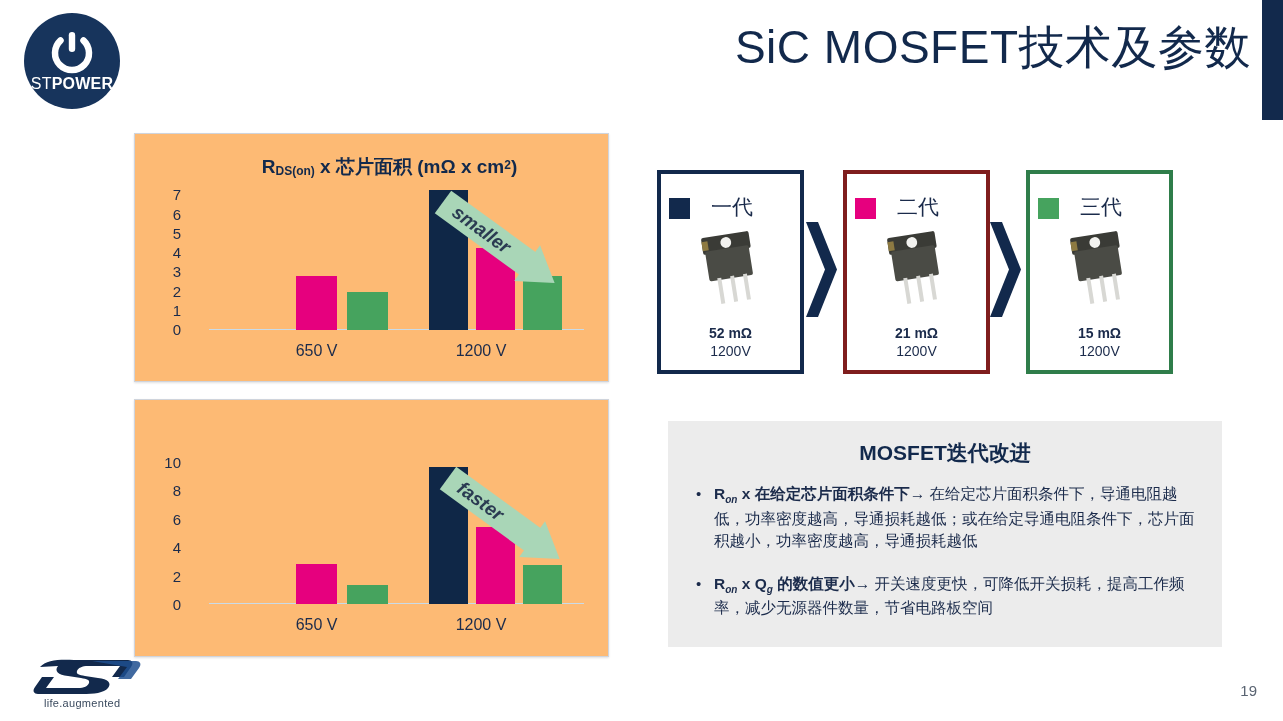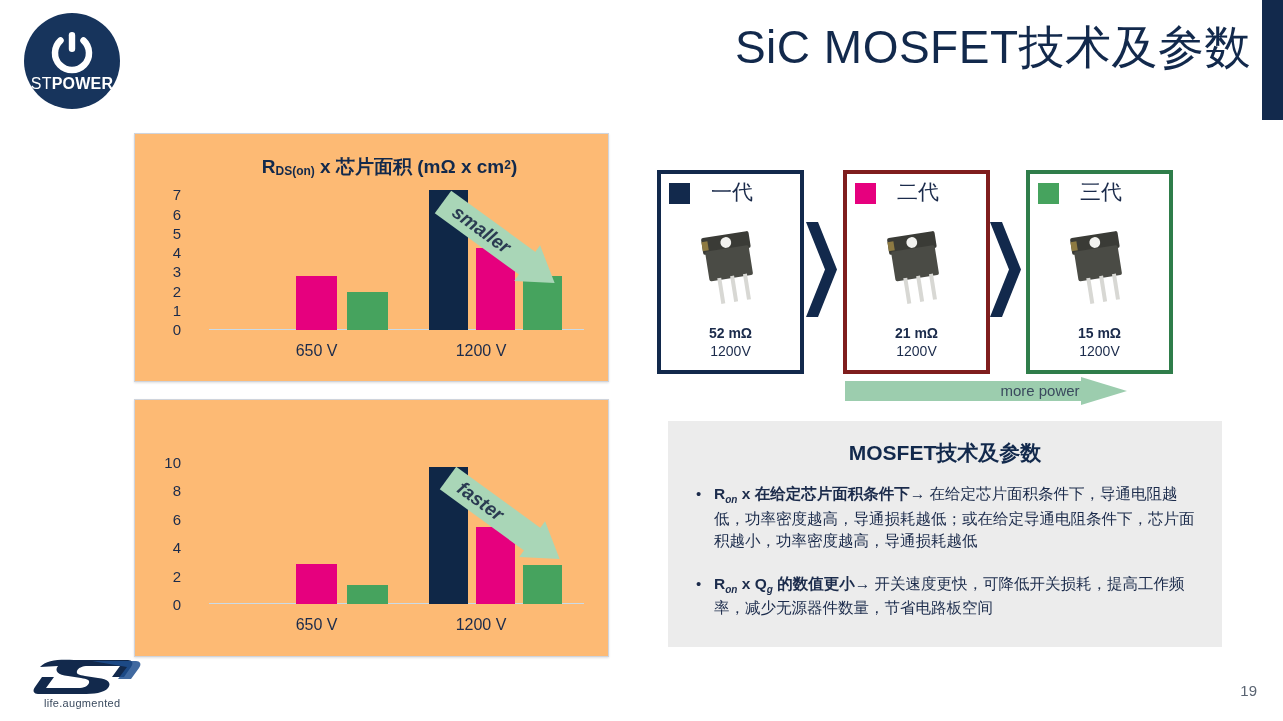--- a/index.html
+++ b/index.html
@@ -66,21 +66,21 @@
     border-left:34px solid #a9d6b7;}
   .callout .ctext{position:absolute;left:14px;top:8px;width:100px;height:28px;
     line-height:28px;font-size:19px;font-weight:700;font-style:italic;color:#2b3b52;}
 
   
   .genbox{position:absolute;top:170px;width:139px;height:196px;background:#ffffff;}
   .genbox.g1{left:657px;border:4px solid #12294c;}
   .genbox.g2{left:843px;border:4px solid #7f1d1d;}
   .genbox.g3{left:1026px;border:4px solid #2f7d4a;}
 
-  .gen-head{position:absolute;left:8px;top:6px;right:6px;height:26px;}
+  .gen-head{position:absolute;left:8px;top:21px;right:6px;height:26px;}
   .swatch{position:absolute;left:0;top:3px;width:21px;height:21px;}
   .swatch.navy{background:#12294c;}
   .swatch.pink{background:#e6007e;}
   .swatch.green{background:#46a35e;}
   .gen-name{position:absolute;left:42px;top:-2px;font-size:21px;color:#1b2b4b;font-weight:400;}
 
   .gen-foot{position:absolute;left:0;right:0;bottom:10px;text-align:center;line-height:1.25;}
   .gen-res{font-size:14px;font-weight:700;color:#1b2b4b;}
   .gen-volt{font-size:14px;font-weight:400;color:#1b2b4b;}
 
@@ -282,28 +282,23 @@
     </div>
   </div>
 
   <svg class="chev c1" viewBox="0 0 34 95">
     <path d="M2 0 H14 L33 47.5 L14 95 H2 L21 47.5 Z" fill="#12294c"></path>
   </svg>
   <svg class="chev c2" viewBox="0 0 34 95">
     <path d="M2 0 H14 L33 47.5 L14 95 H2 L21 47.5 Z" fill="#12294c"></path>
   </svg>
 
-  <div class="morepower">
-    <div class="mp-shaft"></div>
-    <div class="mp-head"></div>
-    <div class="mp-text">more power</div>
-  </div>
 
   <div class="info">
-    <div class="info-title">MOSFET技术及参数</div>
+    <div class="info-title">MOSFET迭代改进</div>
     <div class="bullets">
 
       <div class="bullet">
         <span class="dot">•</span>
         <b><span>R</span><sub>on</sub><span> x 在给定芯片面积条件下→</span></b><span> 在给定芯片面积条件下，导通电阻越低，功率密度越高，导通损耗越低；或在给定导通电阻条件下，芯片面积越小，功率密度越高，导通损耗越低</span>
       </div>
 
       <div class="bullet">
         <span class="dot">•</span>
         <b><span>R</span><sub>on</sub><span> x Q</span><sub>g</sub><span> 的数值更小→</span></b><span> 开关速度更快，可降低开关损耗，提高工作频率，减少无源器件数量，节省电路板空间</span>

